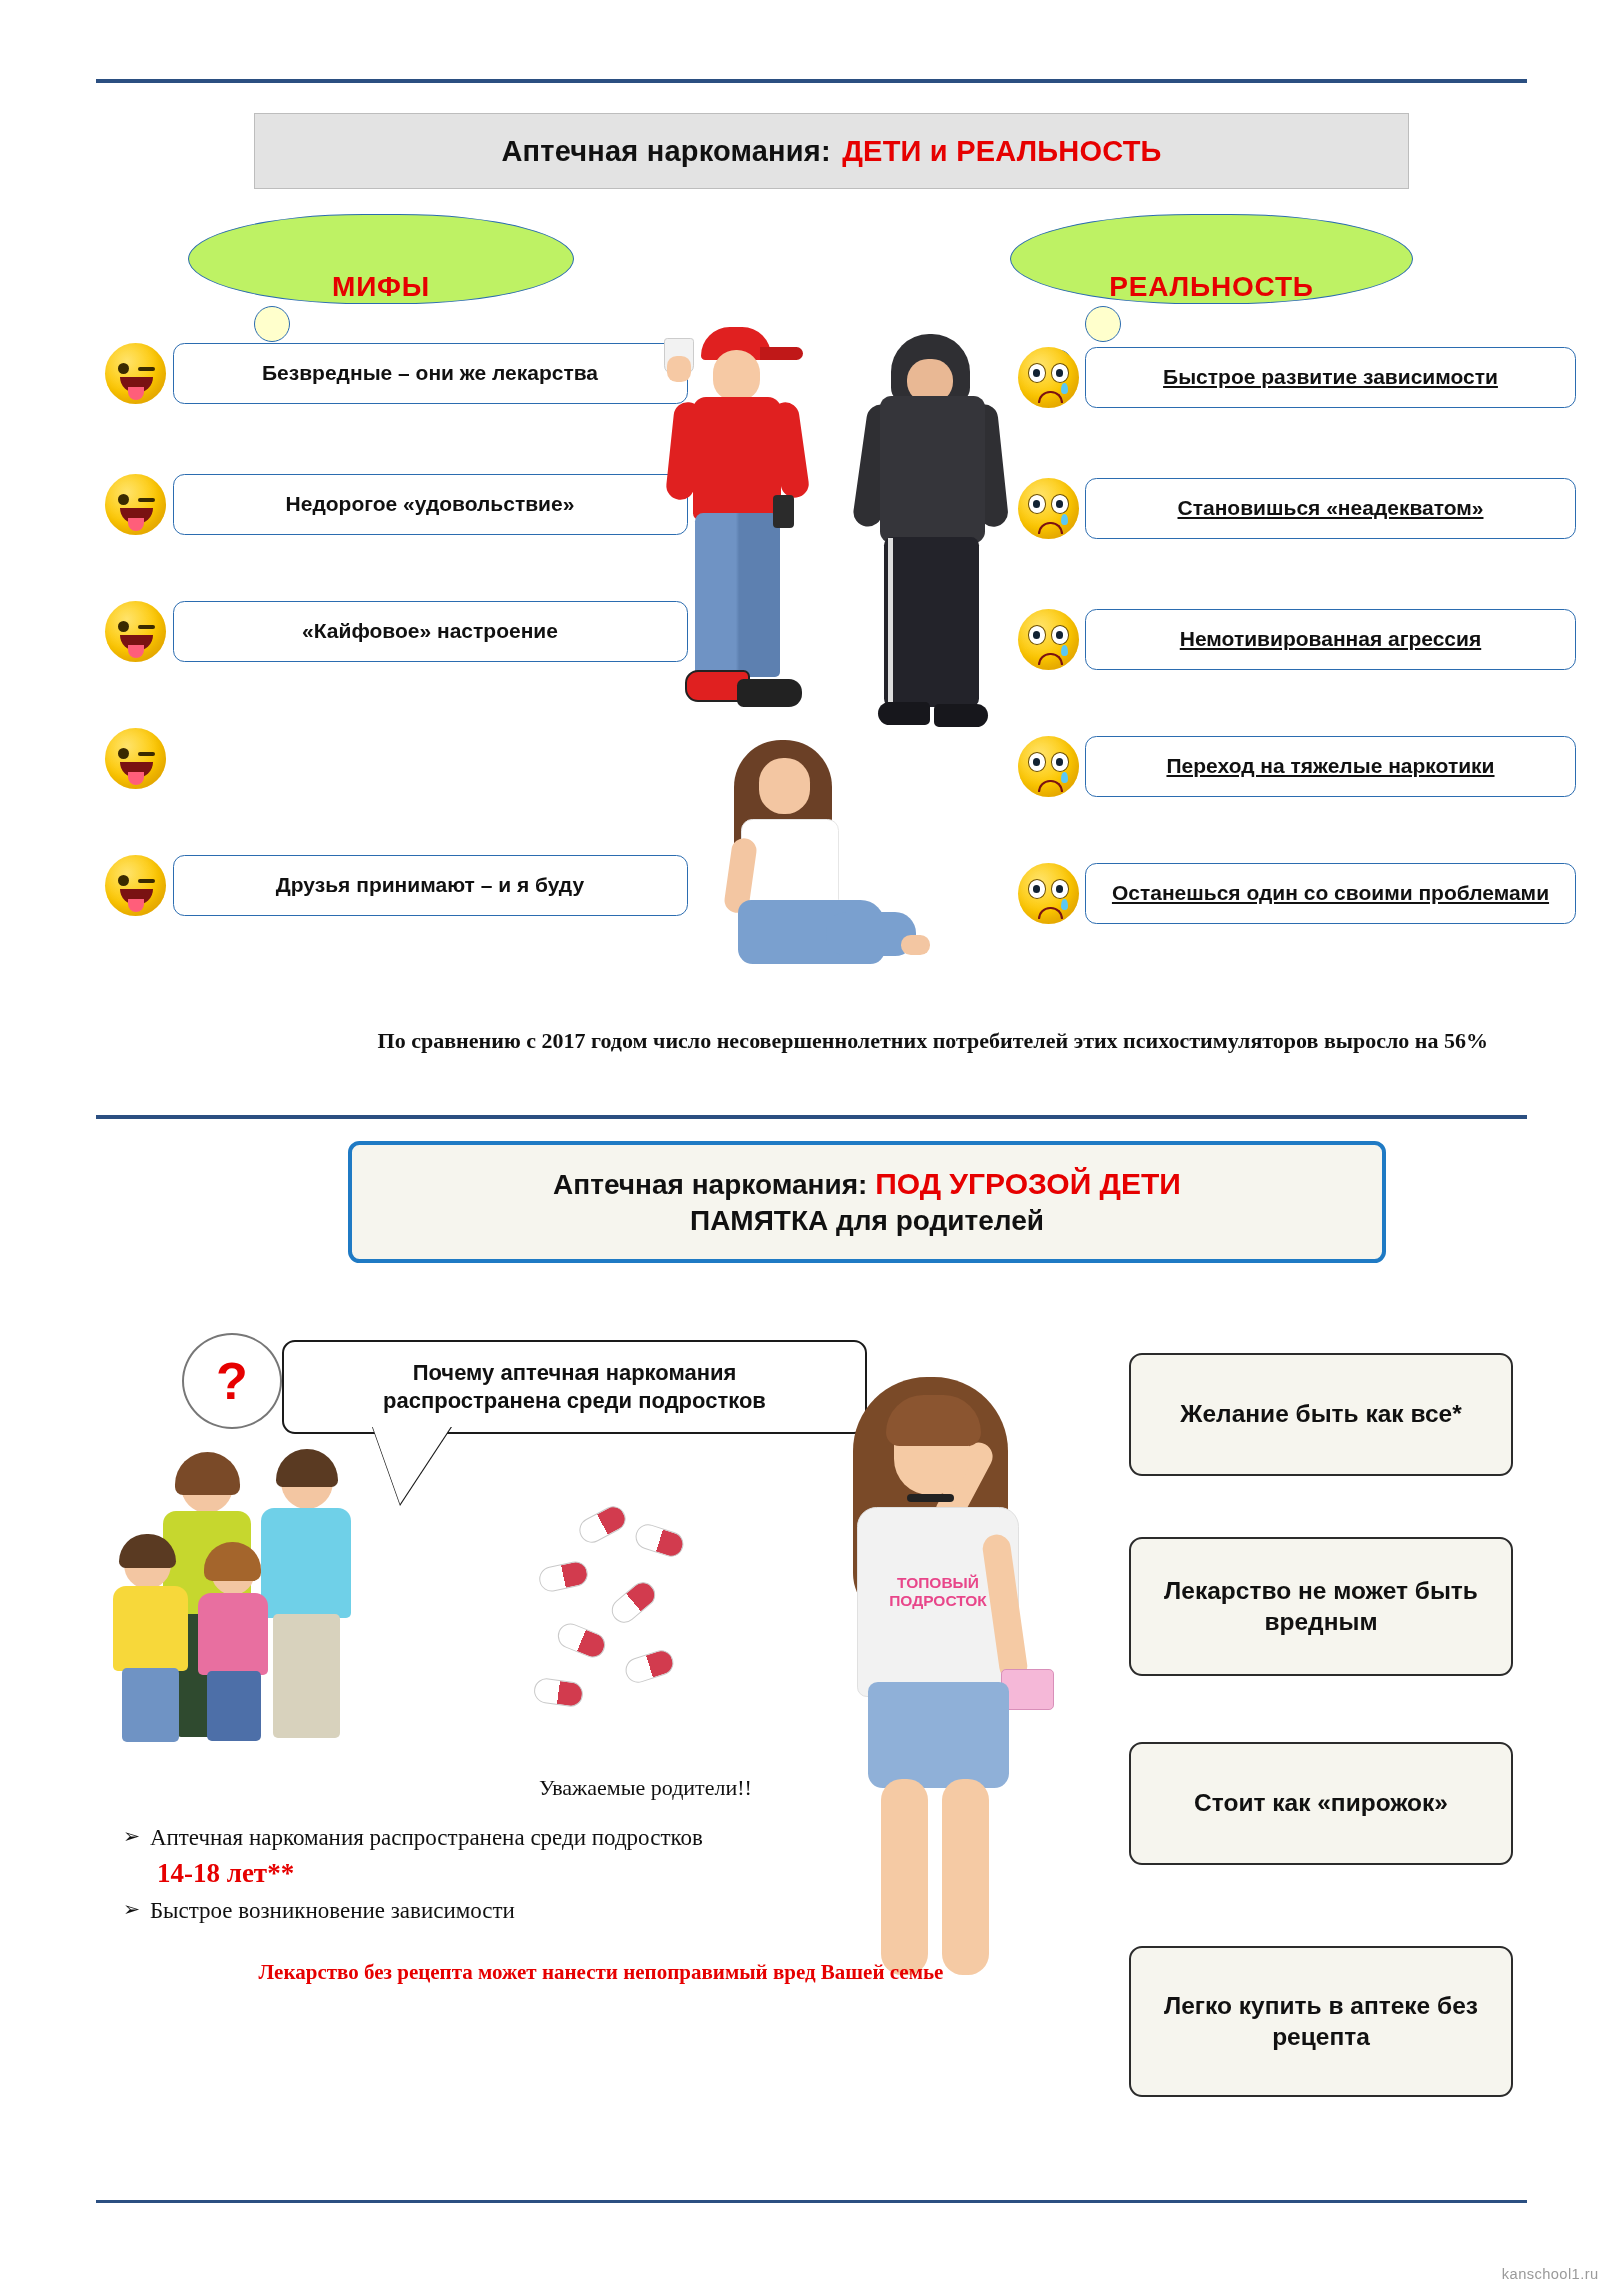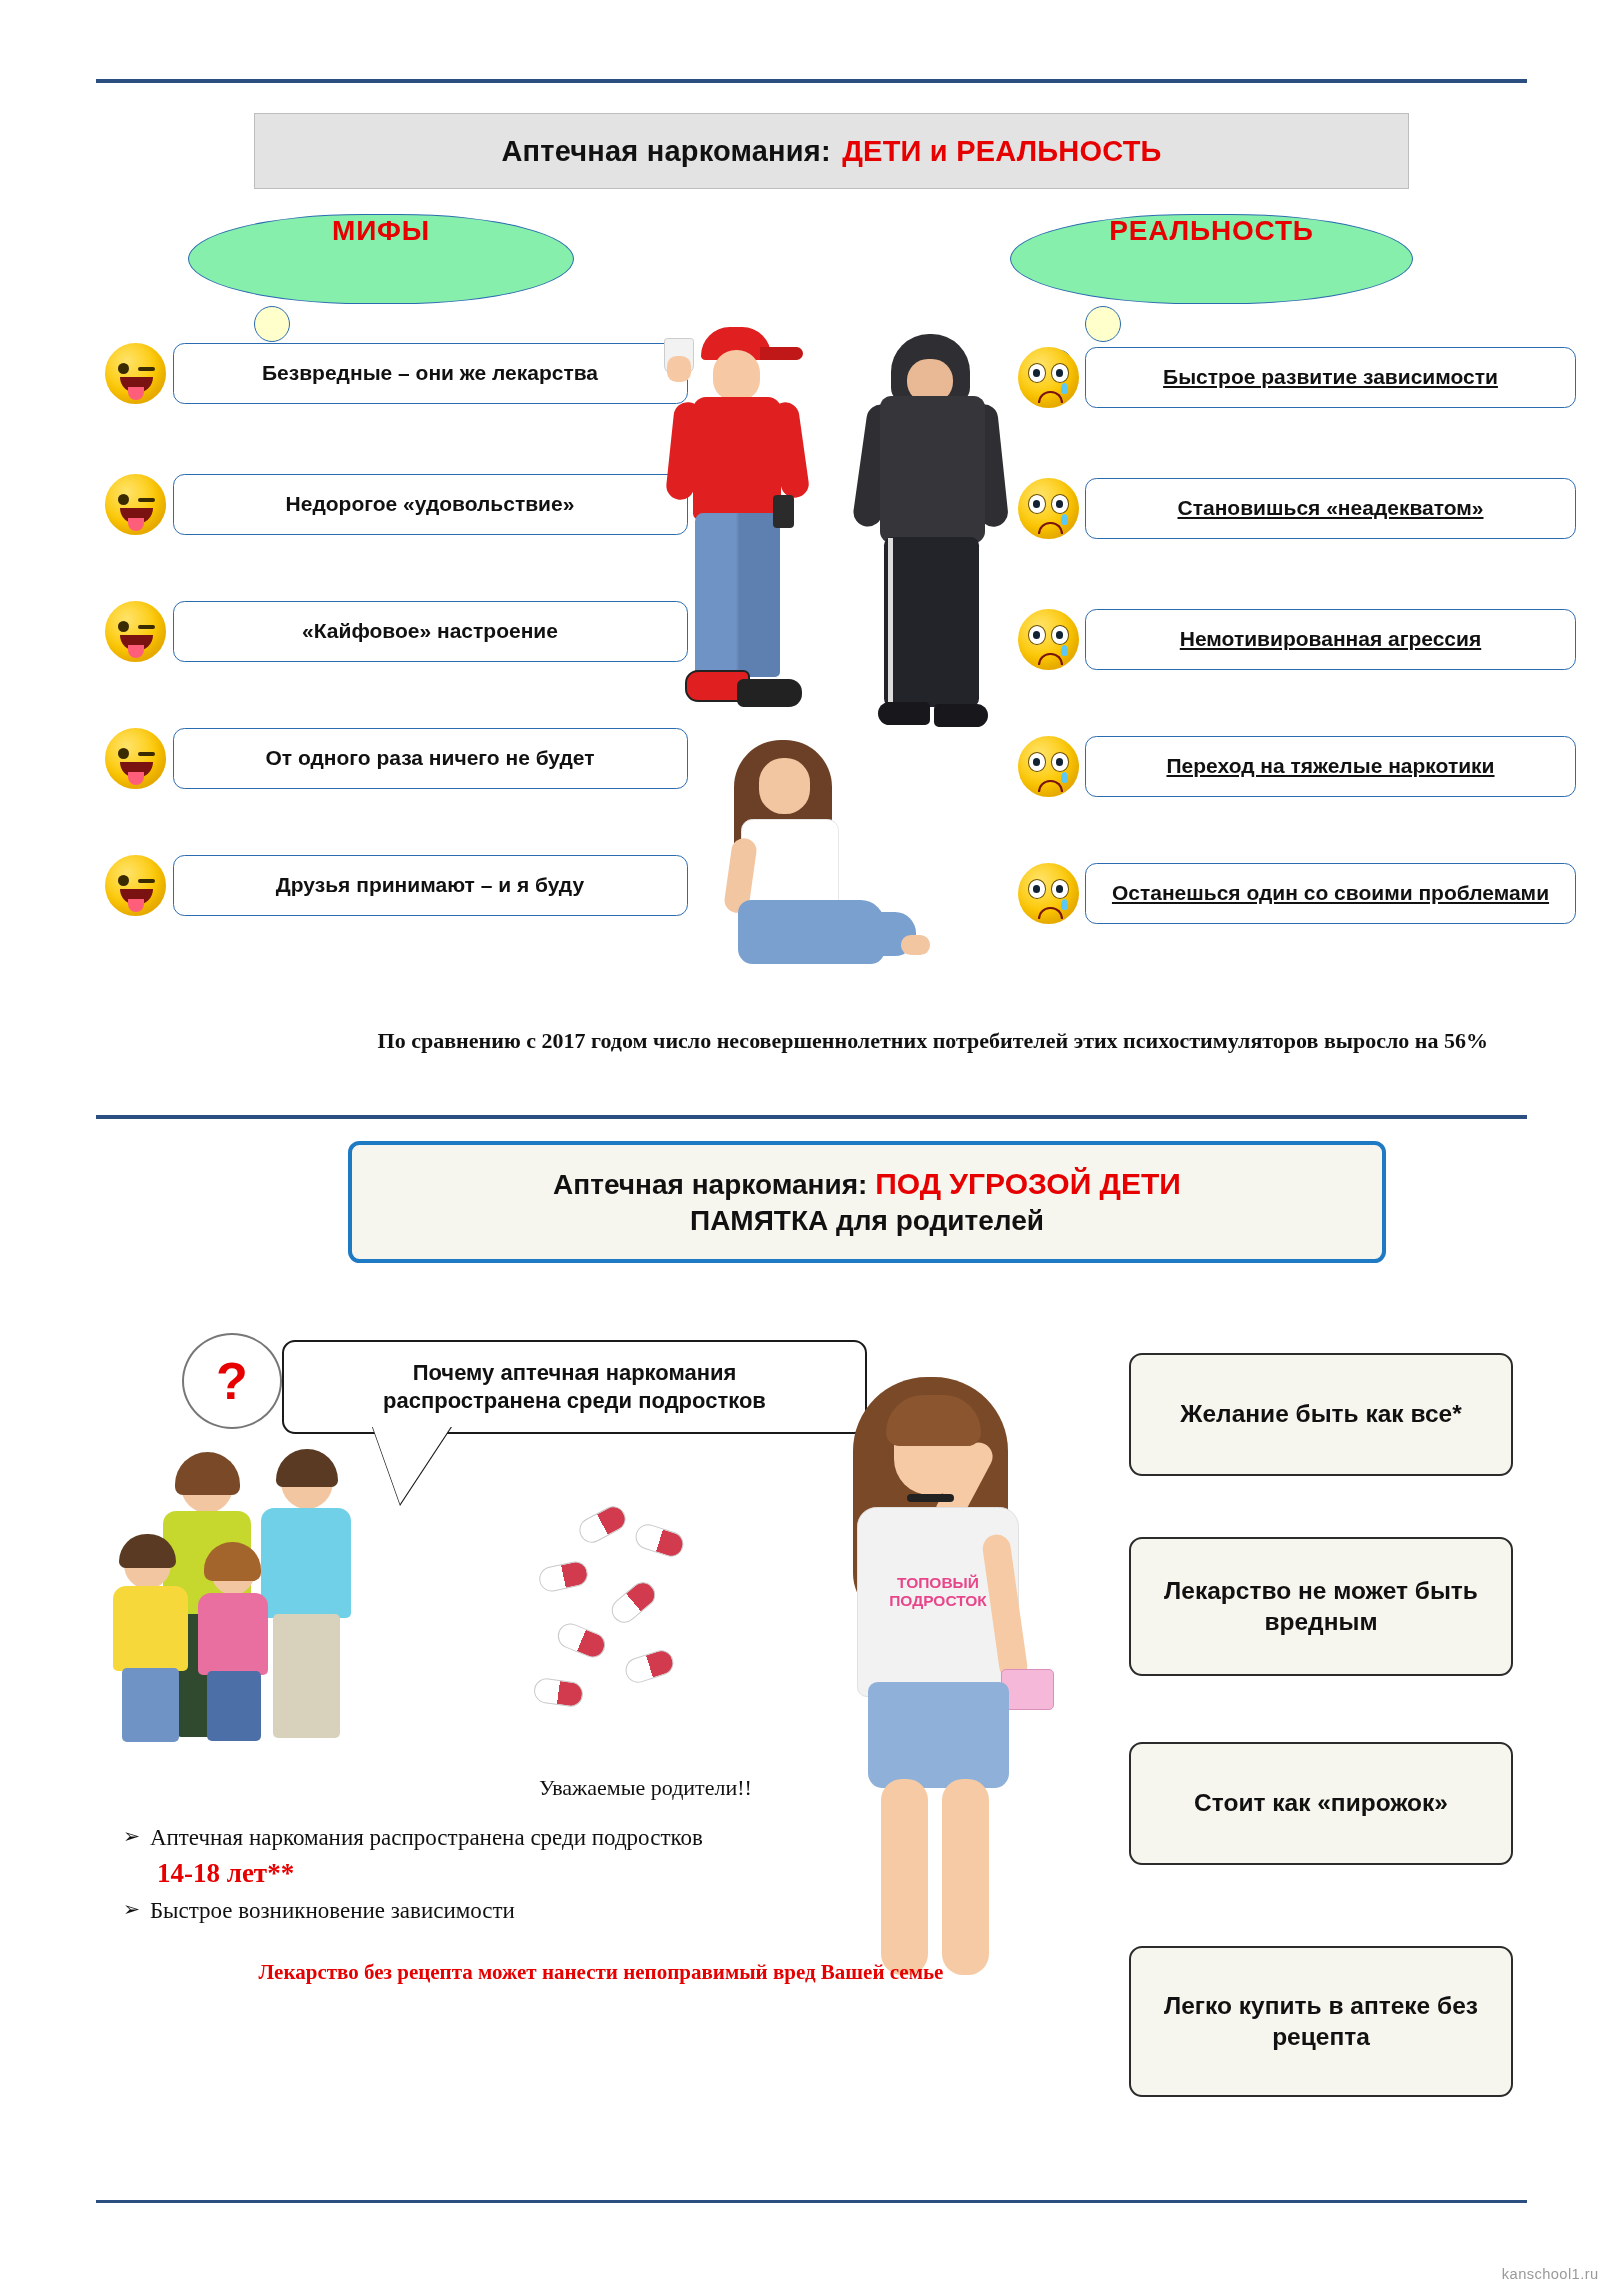--- a/index.html
+++ b/index.html
@@ -58,25 +58,25 @@
   .title-red {
     font-size: 29px;
     font-weight: bold;
     color: #e60000;
     letter-spacing: 0.2px;
   }
 
   
   .cloud {
     position: absolute;
-    background: #86efac;
+    background: #bef264;
     border: 1.6px solid #2b6cb0;
     border-radius: 50% / 55%;
     display: flex;
-    align-items: flex-start;
+    align-items: flex-end;
     justify-content: center;
   }
   .cloud::before,
   .cloud::after {
     content: "";
     position: absolute;
     background: #ffffcc;
     border: 1.6px solid #2b6cb0;
     border-radius: 50%;
   }
@@ -662,21 +662,20 @@
       <div class="mouth-happy"></div>
         <div class="tongue"></div>
     </div>
     <div class="bubble">«Кайфовое» настроение</div>
   </div>
   <div class="row left-row" style="top:728px;">
     <div class="emoji happy">
       <div class="mouth-happy"></div>
         <div class="tongue"></div>
     </div>
-    <div class="bubble">От одного раза ничего не будет</div>
   </div>
   <div class="row left-row" style="top:855px;">
     <div class="emoji happy">
       <div class="mouth-happy"></div>
         <div class="tongue"></div>
     </div>
     <div class="bubble">Друзья принимают – и я буду</div>
   </div>
 
   <div class="row right-row" style="top:347px;">

